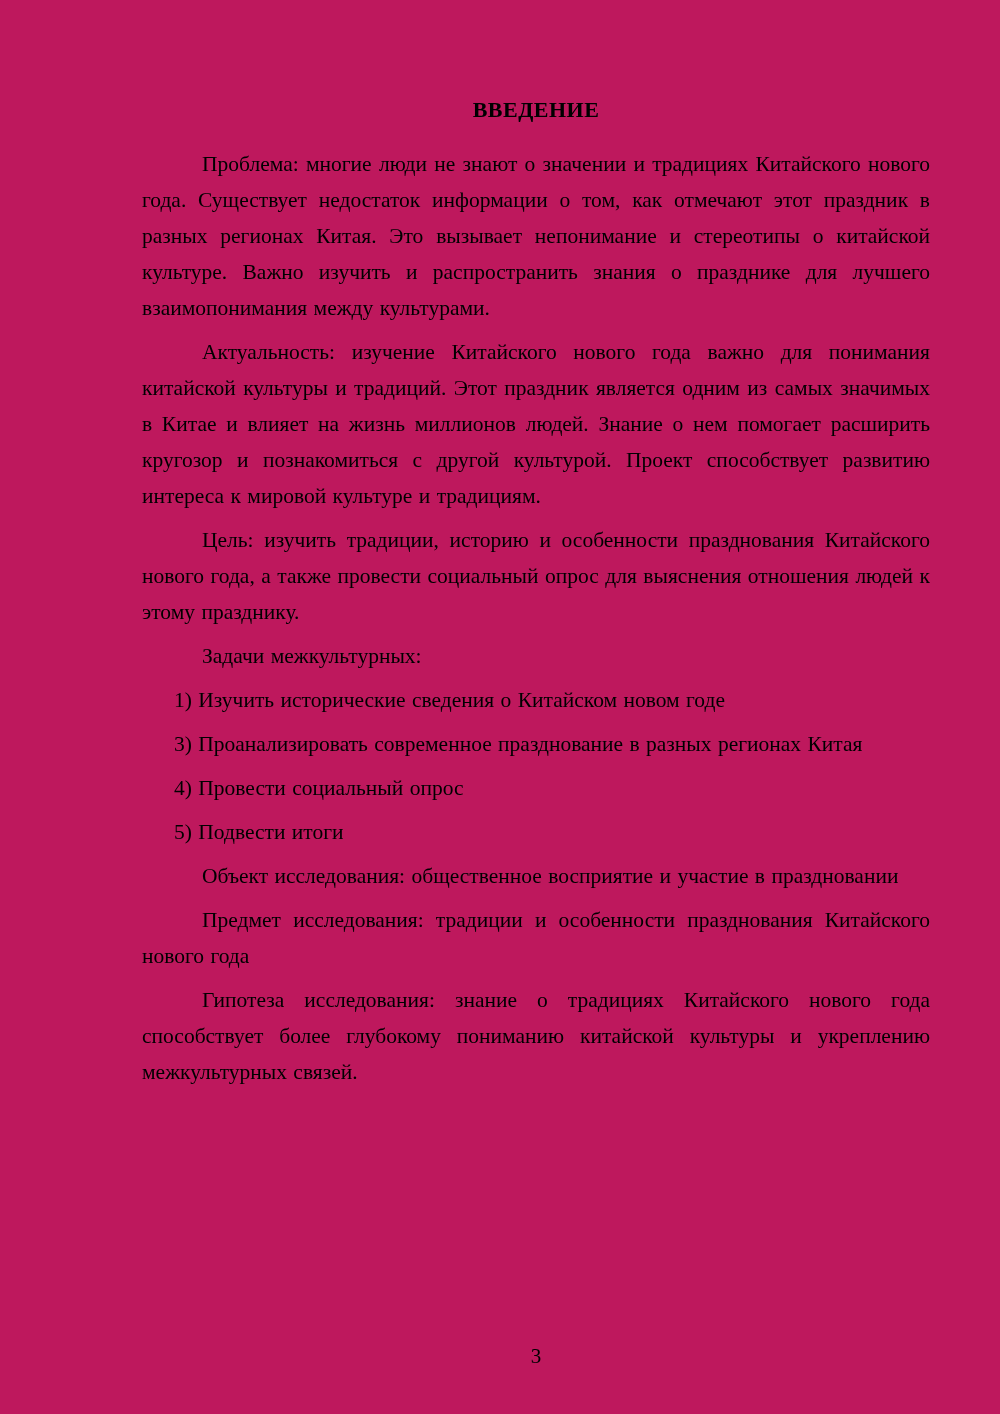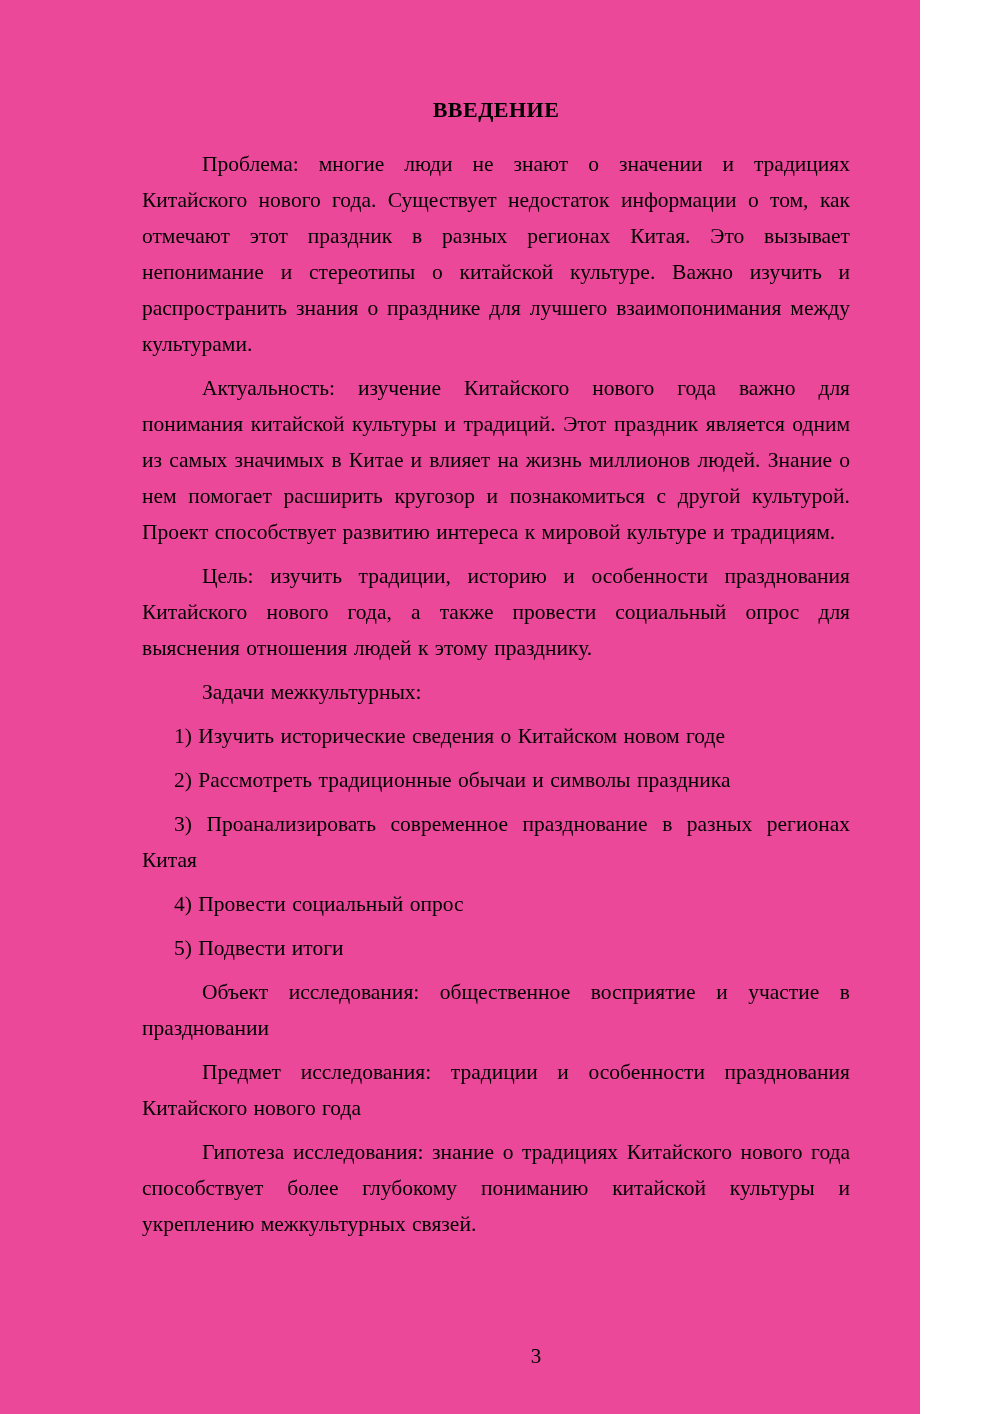--- a/index.html
+++ b/index.html
@@ -6,24 +6,24 @@
   html, body { margin: 0; padding: 0; }
   body {
     width: 1000px;
     height: 1414px;
     background: #ffffff;
     color: #000000;
     font-family: "Liberation Serif", serif;
   }
   .page {
     position: relative;
-    width: 920px;
+    width: 1000px;
     height: 1414px;
     padding: 92px 70px 0 142px;
-    background: #ec4899;
+    background: #be185d;
   }
   .doc-title {
     font-size: 22px;
     font-weight: bold;
     text-align: center;
     letter-spacing: 0.5px;
     margin: 0 0 18px 0;
     line-height: 36px;
   }
   .para {
@@ -62,21 +62,20 @@
   <p class="para">Проблема: многие люди не знают о значении и традициях Китайского нового года. Существует недостаток информации о том, как отмечают этот праздник в разных регионах Китая. Это вызывает непонимание и стереотипы о китайской культуре. Важно изучить и распространить знания о празднике для лучшего взаимопонимания между культурами.</p>
 
   <p class="para">Актуальность: изучение Китайского нового года важно для понимания китайской культуры и традиций. Этот праздник является одним из самых значимых в Китае и влияет на жизнь миллионов людей. Знание о нем помогает расширить кругозор и познакомиться с другой культурой. Проект способствует развитию интереса к мировой культуре и традициям.</p>
 
   <p class="para">Цель: изучить традиции, историю и особенности празднования Китайского нового года, а также провести социальный опрос для выяснения отношения людей к этому празднику.</p>
 
   <p class="para">Задачи межкультурных:</p>
 
   <p class="task">1) Изучить исторические сведения о Китайском новом годе</p>
 
-  <p class="task">2) Рассмотреть традиционные обычаи и символы праздника</p>
 
   <p class="task">3) Проанализировать современное празднование в разных регионах Китая</p>
 
   <p class="task">4) Провести социальный опрос</p>
 
   <p class="task">5) Подвести итоги</p>
 
   <p class="para">Объект исследования: общественное восприятие и участие в праздновании</p>
 
   <p class="para">Предмет исследования: традиции и особенности празднования Китайского нового года</p>

